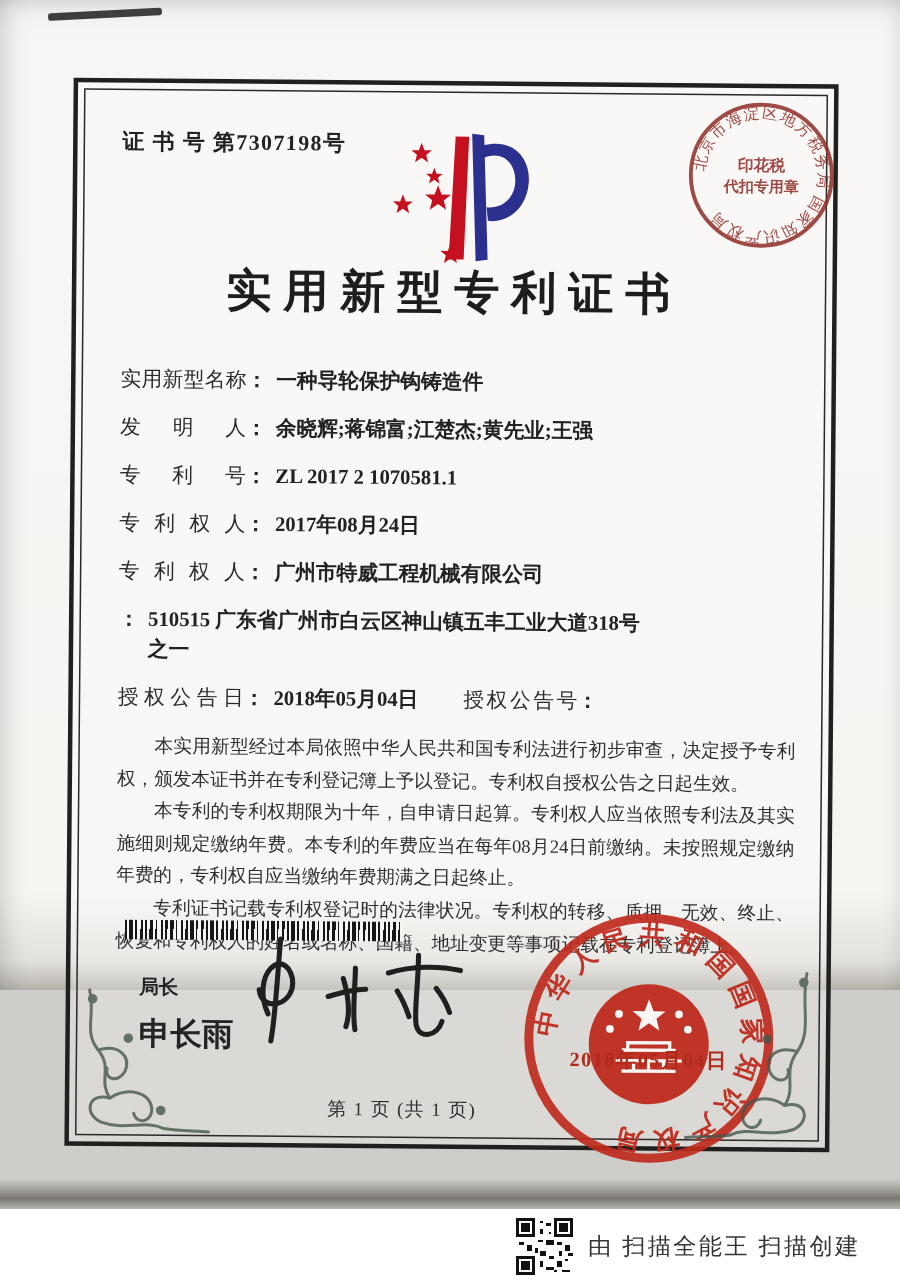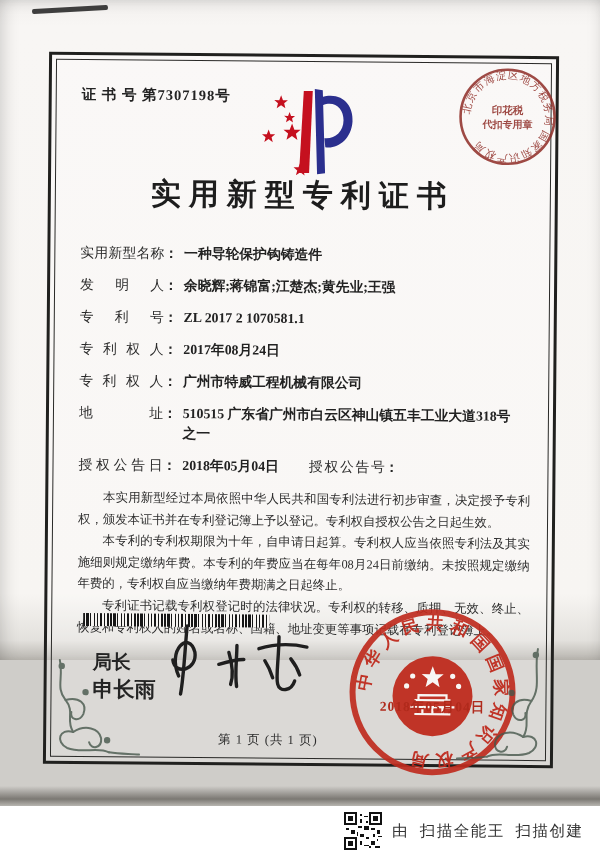--- a/index.html
+++ b/index.html
@@ -46,37 +46,37 @@
   .paras { margin-top:6px; font-size:12.4px; line-height:21.6px; text-align:justify; color:#2e2e2e; }
   .paras p { text-indent:2em; }
   .barcode {
     position:absolute; left:36px; top:558px; width:186px; height:13px;
     background:repeating-linear-gradient(90deg,
       #161616 0 1.5px, #f7f5f2 1.5px 3px,
       #161616 3px 5.5px, #f7f5f2 5.5px 7px,
       #161616 7px 8px, #f7f5f2 8px 10.5px,
       #161616 10.5px 12px, #f7f5f2 12px 13.5px);
   }
-  .director-label { position:absolute; left:46px; top:594px; font-size:19px; font-weight:bold; color:#242424; }
+  .director-label { position:absolute; left:46px; top:594px; font-size:13px; font-weight:bold; color:#242424; }
   .director-name  { position:absolute; left:46px; top:620px; font-size:21px; font-weight:bold; color:#242424; }
   .signature { position:absolute; left:112px; top:564px; }
   .seal { position:absolute; left:298px; top:546px; }
   .seal-date {
     position:absolute; left:298px; top:640px; width:176px; text-align:center;
     font-size:13.5px; font-weight:bold; color:#b02a1c; letter-spacing:1px;
   }
   .flourish-left  { position:absolute; left:3px;  bottom:3px; }
   .flourish-right { position:absolute; right:3px; bottom:2px; transform:scaleX(-1); }
   .page-footer { position:absolute; left:0; bottom:14px; width:88%; text-align:center; font-size:12.5px; color:#2c2c2c; letter-spacing:1px; }
   .scanner-bar {
     position:absolute; left:0; top:806px; width:600px; height:50px; background:#ffffff;
     display:flex; align-items:center;
   }
   .qr { position:absolute; left:344px; top:6px; }
-  .scan-text { position:absolute; left:392px; top:0; height:50px; display:flex; align-items:center; font-size:15.5px; color:#343434; letter-spacing:1.5px; font-family:Liberation Mono, monospace; }
+  .scan-text { position:absolute; left:392px; top:0; height:50px; display:flex; align-items:center; font-size:15.5px; color:#343434; letter-spacing:1.5px; font-family:Liberation Sans, sans-serif; }
   svg text { font-family:"Liberation Serif","DejaVu Serif",serif; }
 </style>
 </head>
 <body>
 
 <div class="paper">
   <div class="scan-artifact"></div>
 
   <div class="cert">
     <div class="cert-inner"></div>
@@ -129,21 +129,20 @@
         <span class="flabel">专利权人</span>
           <span class="fcolon">：</span>
         <span class="fvalue">2017年08月24日</span>
       </div>
       <div class="frow">
         <span class="flabel">专利权人</span>
           <span class="fcolon">：</span>
         <span class="fvalue">广州市特威工程机械有限公司</span>
       </div>
       <div class="frow">
-        <span class="flabel">地址</span>
           <span class="fcolon">：</span>
         <span class="fvalue" style="max-width:330px;">510515 广东省广州市白云区神山镇五丰工业大道318号之一</span>
       </div>
       <div class="frow grant-row">
         <span class="flabel">授权公告日</span>
           <span class="fcolon">：</span>
         <span class="fvalue">2018年05月04日</span>
         <span class="grant-right">
           <span class="flabel">授权公告号</span>
             <span class="fcolon">：</span>

